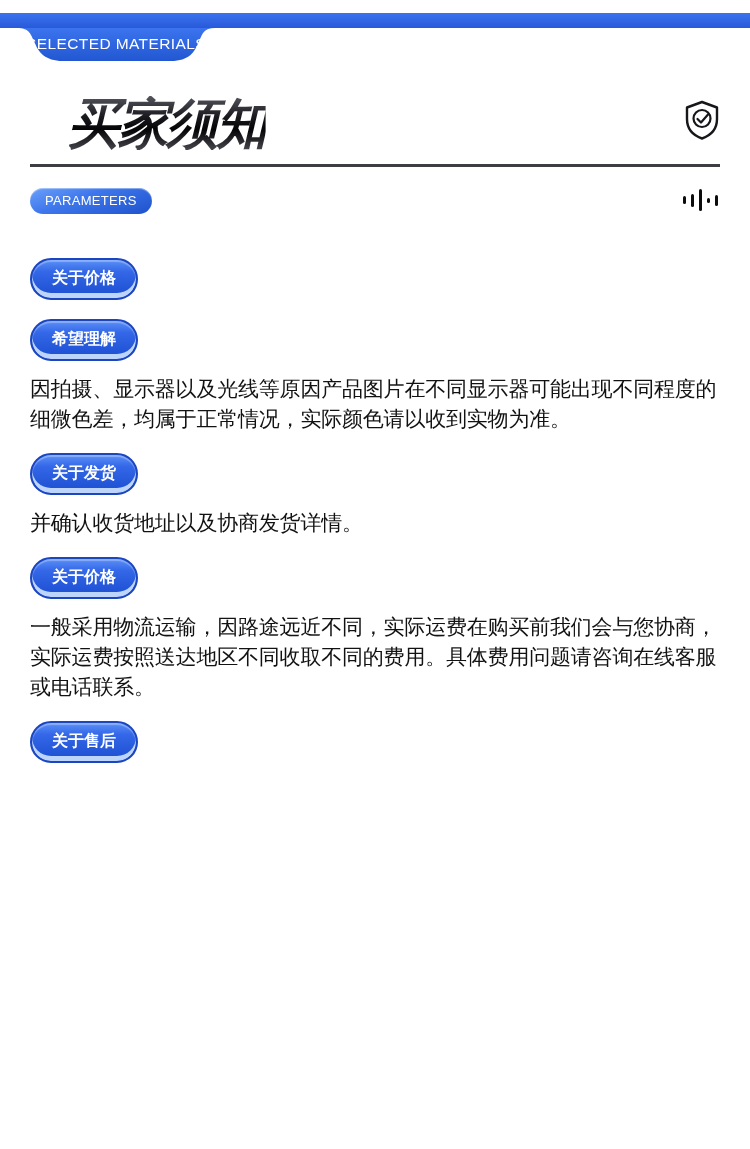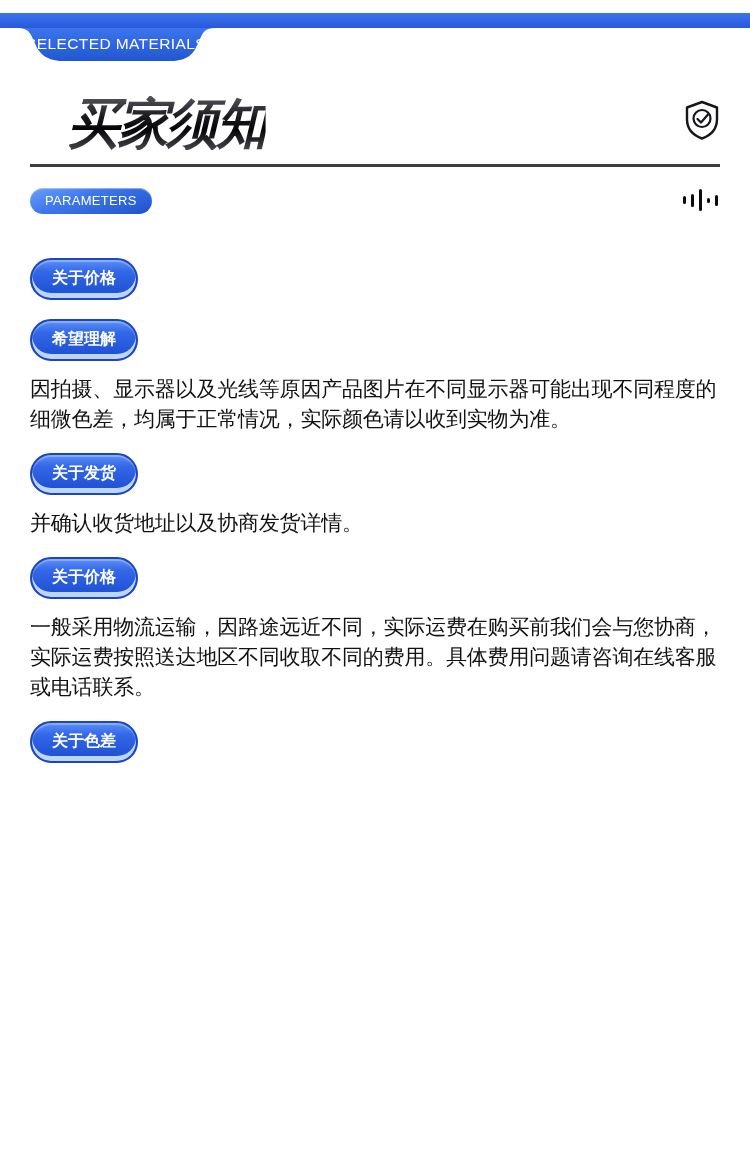--- a/index.html
+++ b/index.html
@@ -112,16 +112,16 @@
     <span class="pill">关于发货</span>
     <p>并确认收货地址以及协商发货详情。</p>
   </div>
 
   <div class="section">
     <span class="pill">关于价格</span>
     <p>一般采用物流运输，因路途远近不同，实际运费在购买前我们会与您协商，实际运费按照送达地区不同收取不同的费用。具体费用问题请咨询在线客服或电话联系。</p>
   </div>
 
   <div class="section">
-    <span class="pill">关于色差</span>
+    <span class="pill">关于售后</span>
   </div>
 
 </div>
 
 </body></html>

